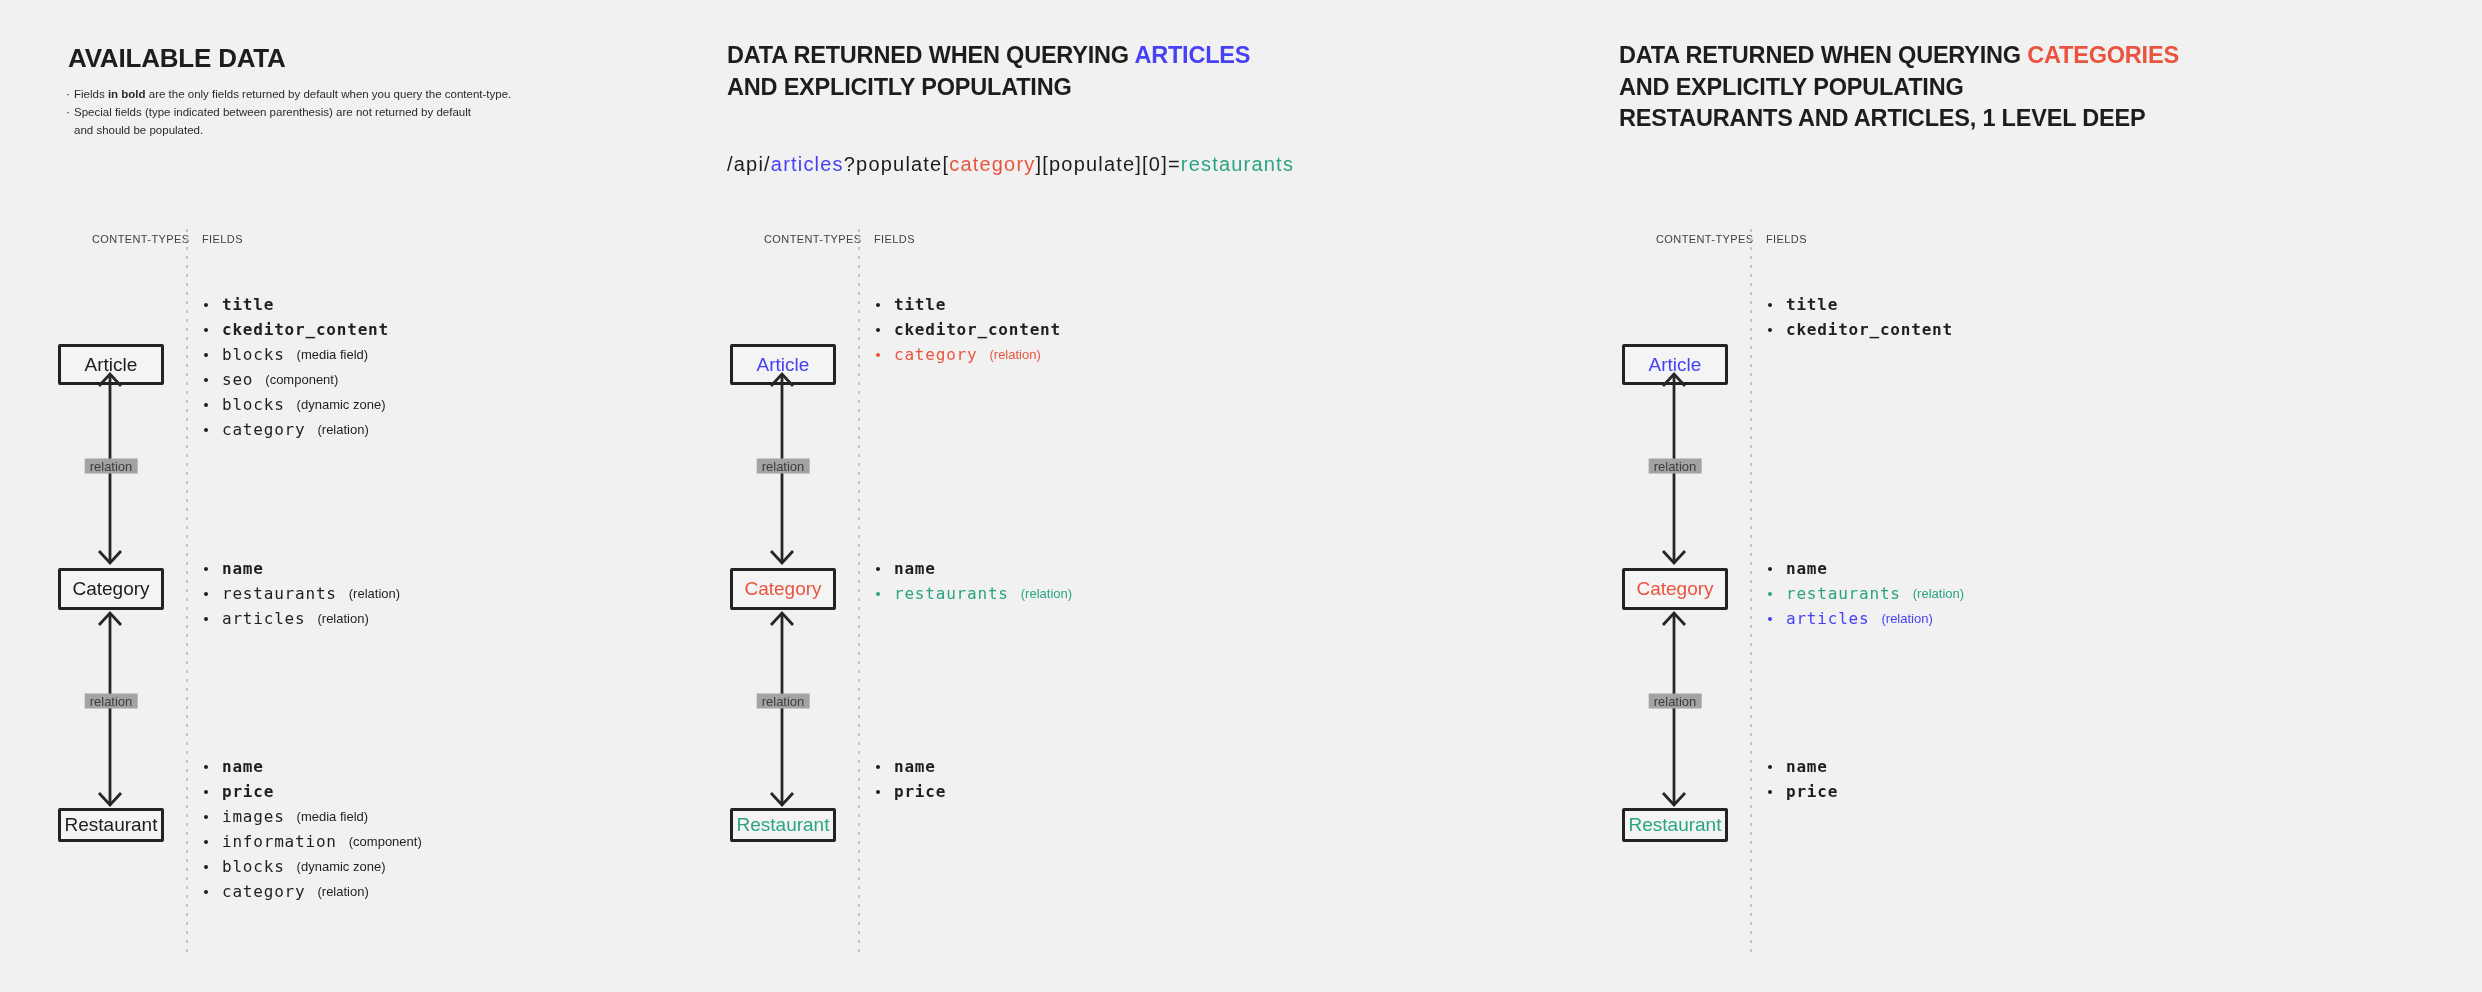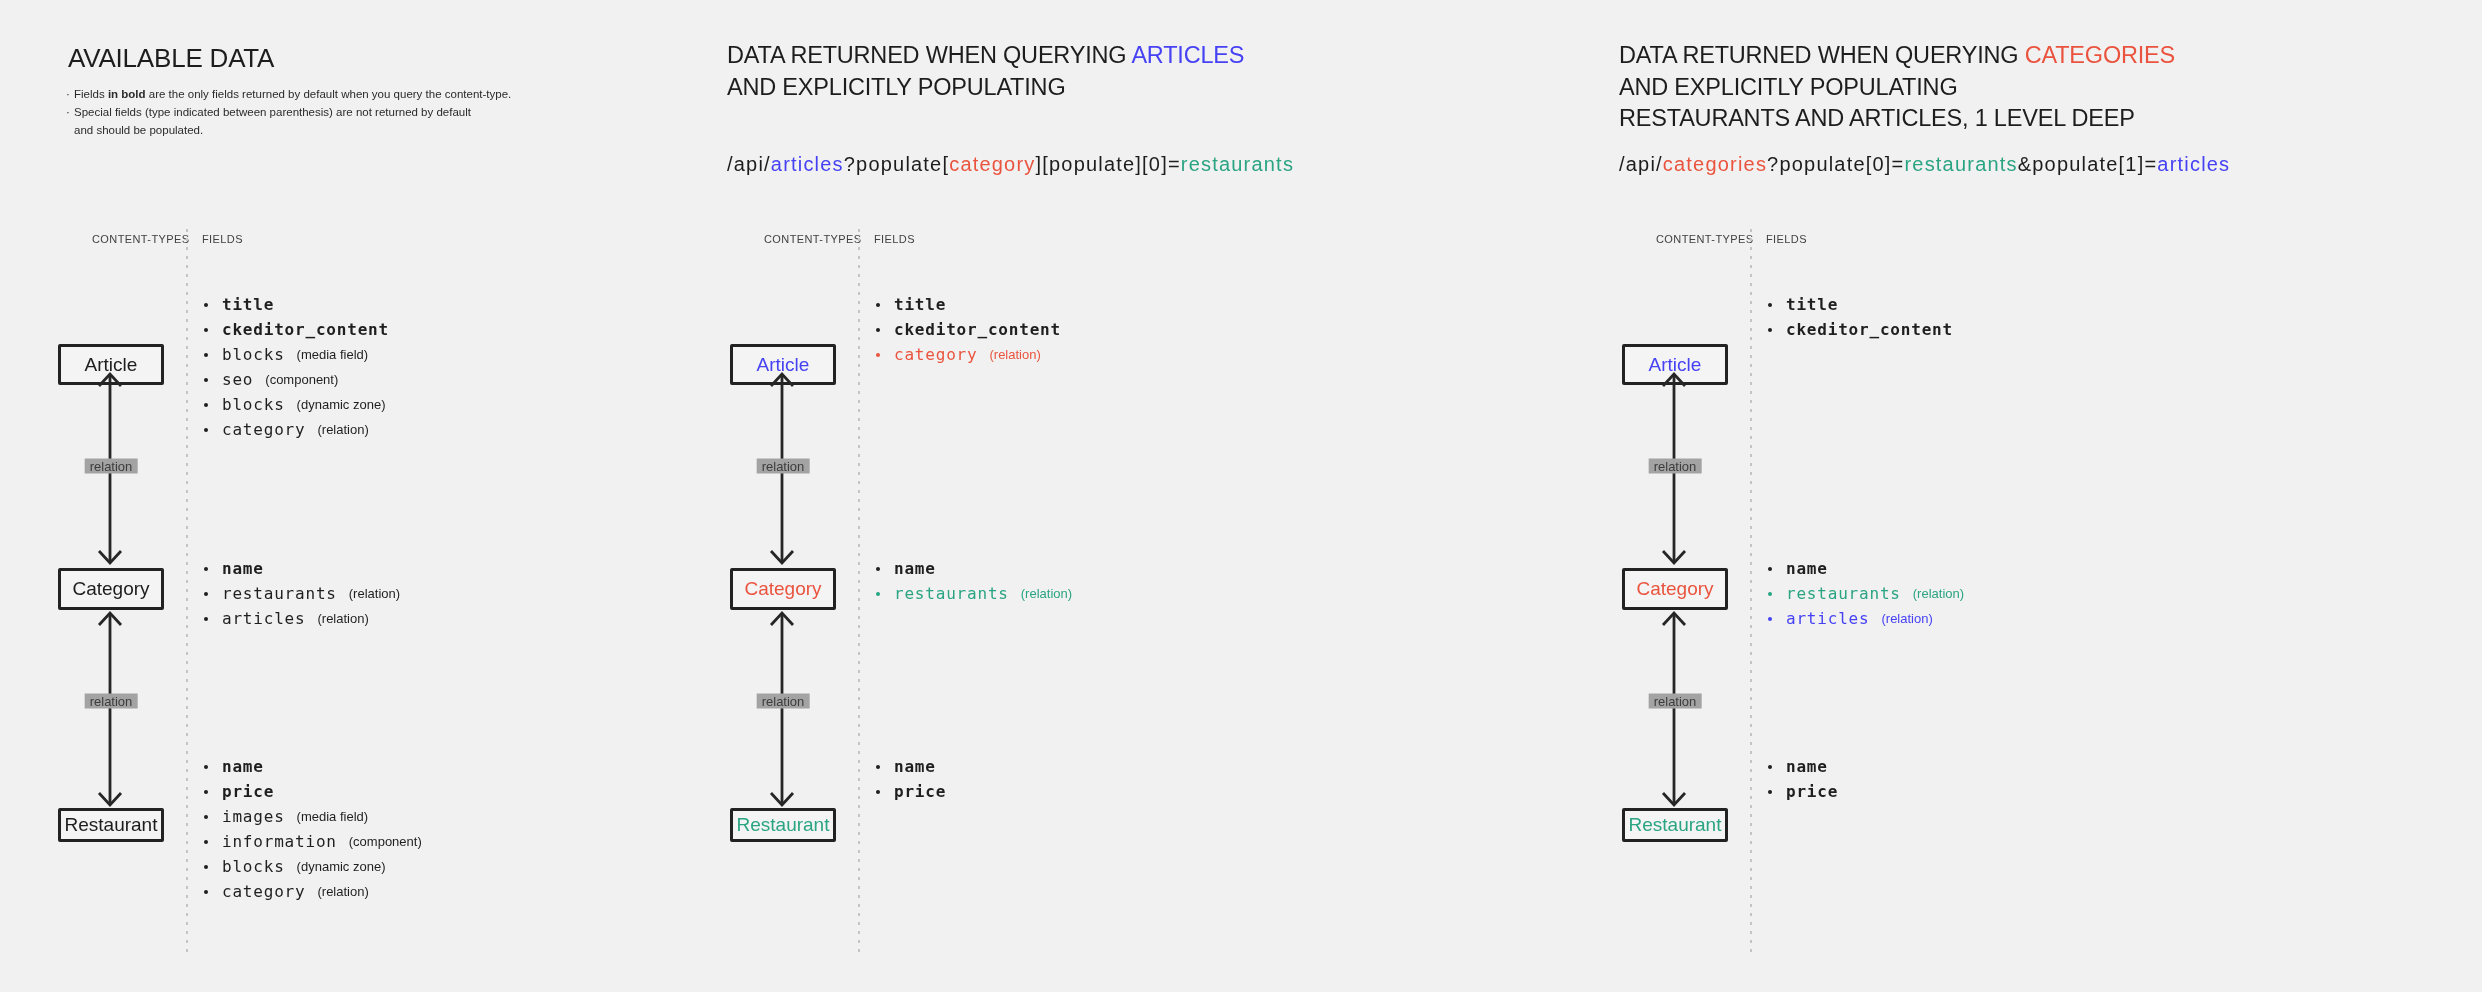--- a/index.html
+++ b/index.html
@@ -1,21 +1,21 @@
 <!DOCTYPE html>
 <html><head>
 <meta charset="utf-8">
 <style>
   html,body{margin:0;padding:0;background:#f1f1f1;}
   #canvas{position:relative;width:2482px;height:992px;background:#f1f1f1;overflow:hidden;
           font-family:"Liberation Sans",sans-serif;color:#1d1d1d;}
   .panel{position:absolute;top:0;width:700px;height:992px;}
 
   
-  .title{position:absolute;font-weight:400;letter-spacing:-0.2px;color:#1d1d1d;}
+  .title{position:absolute;font-weight:700;letter-spacing:-0.2px;color:#1d1d1d;}
   .title-1{left:13px;top:42px;font-size:26px;line-height:32px;}
   .title-3{left:0;top:40px;font-size:23.5px;line-height:31.5px;}
   .c-dark{color:#1d1d1d;}
   .c-blue{color:#4642f4;}
   .c-red{color:#ea543e;}
   .c-green{color:#2aa482;}
 
   
   .notes{position:absolute;left:7px;top:85px;font-size:11.5px;line-height:18px;color:#2b2b2b;}
   .note .nbullet{display:inline-block;width:12px;text-align:center;color:#2b2b2b;}
@@ -270,23 +270,20 @@
         </div>
     </div>
   </div>
 
   <div class="panel" style="left:1619px">
     <div class="title title-3">
       <div><span>DATA RETURNED WHEN QUERYING </span><span class="c-red">CATEGORIES</span></div>
       <div><span>AND EXPLICITLY POPULATING</span></div>
       <div><span>RESTAURANTS AND ARTICLES, 1 LEVEL DEEP</span></div>
     </div>
-    <div class="code">
-      <span class="c-dark">/api/</span><span class="c-red">categories</span><span class="c-dark">?populate[0]=</span><span class="c-green">restaurants</span><span class="c-dark">&amp;populate[1]=</span><span class="c-blue">articles</span>
-    </div>
 
     <div class="col-header ch-left">CONTENT-TYPES</div>
     <div class="col-header ch-right">FIELDS</div>
     <div class="divider"></div>
 
     <div class="node node-a">
         <span class="node-label c-blue">Article</span>
       </div>
     <div class="node node-b">
         <span class="node-label c-red">Category</span>

